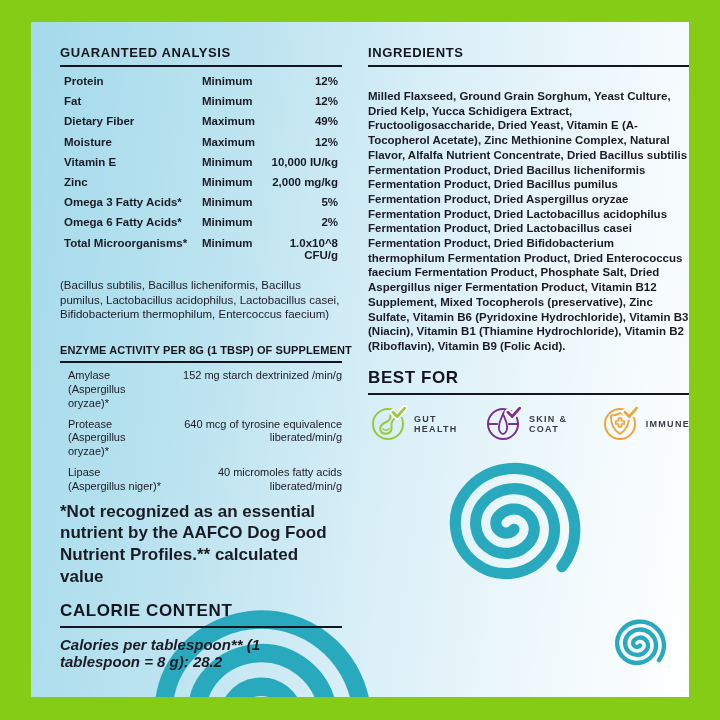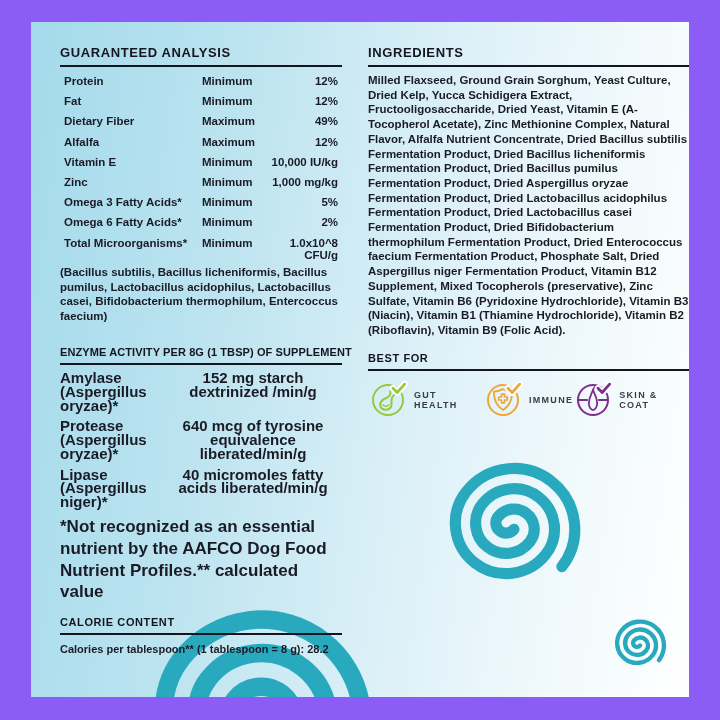--- a/index.html
+++ b/index.html
@@ -1,53 +1,53 @@
 <!DOCTYPE html>
 <html><head>
 <meta charset="utf-8">
 <style>
   * { margin:0; padding:0; box-sizing:border-box; }
   html,body { width:720px; height:720px; background:#ffffff; font-family:"Liberation Sans", sans-serif; }
-  .page { position:relative; width:720px; height:720px; background:#8b5cf6; overflow:hidden; }
+  .page { position:relative; width:720px; height:720px; background:#84cc16; overflow:hidden; }
   .card {
     position:absolute; left:31px; top:22px; width:658px; height:675px; overflow:hidden;
     background:linear-gradient(98deg, #a4daeb 0%, #bde4f0 30%, #d9eff7 55%, #f0f9fc 80%, #ffffff 100%);
   }
   .col { position:absolute; color:#1b1b26; }
   .col-left  { left:29px;  top:23px; width:282px; }
   .col-right { left:337px; top:23px; width:322px; }
 
   h2.sec-title { font-size:13px; font-weight:800; letter-spacing:.6px; color:#15151f; }
   h2.sec-title.small { font-size:11px; letter-spacing:.1px; white-space:nowrap; }
-  h2.sec-title.mid { font-size:11px; }
+  h2.sec-title.mid { font-size:17px; }
   .rule { border-bottom:2px solid #15151f; margin-top:5px; }
 
   
   .ga-table { margin-top:4px; }
   .ga-row { display:flex; align-items:baseline; padding:4px 4px; font-size:11.5px; font-weight:700; line-height:12.2px; }
   .ga-label { width:138px; }
   .ga-qual  { width:66px; }
   .ga-val   { flex:1; text-align:right; }
 
-  .note { font-size:11.5px; font-weight:700; line-height:1.28; }
+  .note { margin-top:13px; font-size:11.5px; font-weight:400; line-height:1.28; }
 
   
   .enzyme { margin-top:22px; }
   .enz-rows { margin-top:6px; }
-  .enz-row { display:flex; margin-bottom:7px; font-size:15px; font-weight:700; line-height:13.8px; }
+  .enz-row { display:flex; margin-bottom:7px; font-size:11px; font-weight:400; line-height:13.8px;margin-left:8px; }
   .enz-name { flex:1; }
-  .enz-val { width:178px; text-align:center; }
+  .enz-val { width:178px; text-align:right; }
   .footnote { margin-top:7px; font-size:17px; font-weight:700; line-height:1.28; }
 
   
   .calorie { margin-top:13px; }
-  .cal-text { margin-top:8px; font-size:11px; font-weight:700; }
-
-  
-  .ing-text { margin-top:6px; font-size:11.5px; font-weight:700; line-height:14.7px; }
+  .cal-text { margin-top:8px; font-size:15px; font-weight:700;font-style:italic; }
+
+  
+  .ing-text { margin-top:22px; font-size:11.5px; font-weight:700; line-height:14.7px; }
 
   
   .bestfor { margin-top:14px; }
   .bf-row { margin-top:9px; display:flex; justify-content:space-between; align-items:flex-end; }
   .bf-item { display:flex; align-items:center; }
   .bf-item svg { flex:0 0 auto; }
   .bf-label { margin-left:6px; font-size:9px; font-weight:700; letter-spacing:1.3px; color:#3b3b45; }
 
   
   .spiral { position:absolute; }
@@ -92,33 +92,33 @@
             <span class="ga-label">Fat</span>
             <span class="ga-qual">Minimum</span>
             <span class="ga-val">12%</span>
           </div>
           <div class="ga-row">
             <span class="ga-label">Dietary Fiber</span>
             <span class="ga-qual">Maximum</span>
             <span class="ga-val">49%</span>
           </div>
           <div class="ga-row">
-            <span class="ga-label">Alfalfa</span>
+            <span class="ga-label">Moisture</span>
             <span class="ga-qual">Maximum</span>
             <span class="ga-val">12%</span>
           </div>
           <div class="ga-row">
             <span class="ga-label">Vitamin E</span>
             <span class="ga-qual">Minimum</span>
             <span class="ga-val">10,000 IU/kg</span>
           </div>
           <div class="ga-row">
             <span class="ga-label">Zinc</span>
             <span class="ga-qual">Minimum</span>
-            <span class="ga-val">1,000 mg/kg</span>
+            <span class="ga-val">2,000 mg/kg</span>
           </div>
           <div class="ga-row">
             <span class="ga-label">Omega 3 Fatty Acids*</span>
             <span class="ga-qual">Minimum</span>
             <span class="ga-val">5%</span>
           </div>
           <div class="ga-row">
             <span class="ga-label">Omega 6 Fatty Acids*</span>
             <span class="ga-qual">Minimum</span>
             <span class="ga-val">2%</span>
@@ -174,43 +174,43 @@
 
           <div class="bf-item">
             <svg width="40" height="40" viewBox="-24 -24 48 48" fill="none" stroke-linecap="round" stroke-linejoin="round" stroke="#97c93d">
               <circle cx="0" cy="0" r="18" stroke-width="2.4"></circle>
               <path d="M 3,-12 C 3,-7 3,-5 -1,-3 C -8,0 -11,3 -9,8 C -7,13 2,13 4,7 C 5,3 3,1 5,-3 C 6,-5 8,-6 9,-8" stroke-width="2.4"></path>
               <path d="M -6,6 C -4,8 -1,8 1,6" stroke-width="2"></path>
               <path d="M 6,-14 L 11,-9 L 20,-19" stroke="#ffffff" stroke-width="8"></path>
               <path d="M 6,-14 L 11,-9 L 20,-19" stroke-width="3.4"></path>
             </svg>
             <span class="bf-label">GUT HEALTH</span>
-          </div>
-
-          <div class="bf-item">
-            <svg width="40" height="40" viewBox="-24 -24 48 48" fill="none" stroke-linecap="round" stroke-linejoin="round" stroke="#eda63b">
-              <circle cx="0" cy="0" r="18" stroke-width="2.4"></circle>
-              <path d="M 0,-13 C 4,-11 8,-10 11,-10 C 11,-2 8,7 0,12 C -8,7 -11,-2 -11,-10 C -8,-10 -4,-11 0,-13 Z" stroke-width="2.2"></path>
-              <path d="M -1.8,-7 h 3.6 v 3.4 h 3.4 v 3.6 h -3.4 v 3.4 h -3.6 v -3.4 h -3.4 v -3.6 h 3.4 Z" stroke-width="2"></path>
-              <path d="M 6,-14 L 11,-9 L 20,-19" stroke="#ffffff" stroke-width="8"></path>
-              <path d="M 6,-14 L 11,-9 L 20,-19" stroke-width="3.4"></path>
-            </svg>
-            <span class="bf-label">IMMUNE</span>
           </div>
 
           <div class="bf-item">
             <svg width="40" height="40" viewBox="-24 -24 48 48" fill="none" stroke-linecap="round" stroke-linejoin="round" stroke="#7c2f8e">
               <circle cx="0" cy="0" r="18" stroke-width="2.4"></circle>
               <path d="M -18,0 H -7 M 7,0 H 18" stroke-width="2.2"></path>
               <path d="M 0,-12 C -2,-7 -5,-3 -5,4 C -5,9 -2,12 0,12 C 2,12 5,9 5,4 C 5,-3 2,-7 0,-12 Z" stroke-width="2.2"></path>
               <path d="M 0,-12 C 1,-15 3,-17 6,-17" stroke-width="2.2"></path>
               <path d="M 6,-14 L 11,-9 L 20,-19" stroke="#ffffff" stroke-width="8"></path>
               <path d="M 6,-14 L 11,-9 L 20,-19" stroke-width="3.4"></path>
             </svg>
             <span class="bf-label">SKIN &amp; COAT</span>
           </div>
 
+          <div class="bf-item">
+            <svg width="40" height="40" viewBox="-24 -24 48 48" fill="none" stroke-linecap="round" stroke-linejoin="round" stroke="#eda63b">
+              <circle cx="0" cy="0" r="18" stroke-width="2.4"></circle>
+              <path d="M 0,-13 C 4,-11 8,-10 11,-10 C 11,-2 8,7 0,12 C -8,7 -11,-2 -11,-10 C -8,-10 -4,-11 0,-13 Z" stroke-width="2.2"></path>
+              <path d="M -1.8,-7 h 3.6 v 3.4 h 3.4 v 3.6 h -3.4 v 3.4 h -3.6 v -3.4 h -3.4 v -3.6 h 3.4 Z" stroke-width="2"></path>
+              <path d="M 6,-14 L 11,-9 L 20,-19" stroke="#ffffff" stroke-width="8"></path>
+              <path d="M 6,-14 L 11,-9 L 20,-19" stroke-width="3.4"></path>
+            </svg>
+            <span class="bf-label">IMMUNE</span>
+          </div>
+
         </div>
       </section>
     </div>
 
   </div>
 </div>
 
 </body></html>

